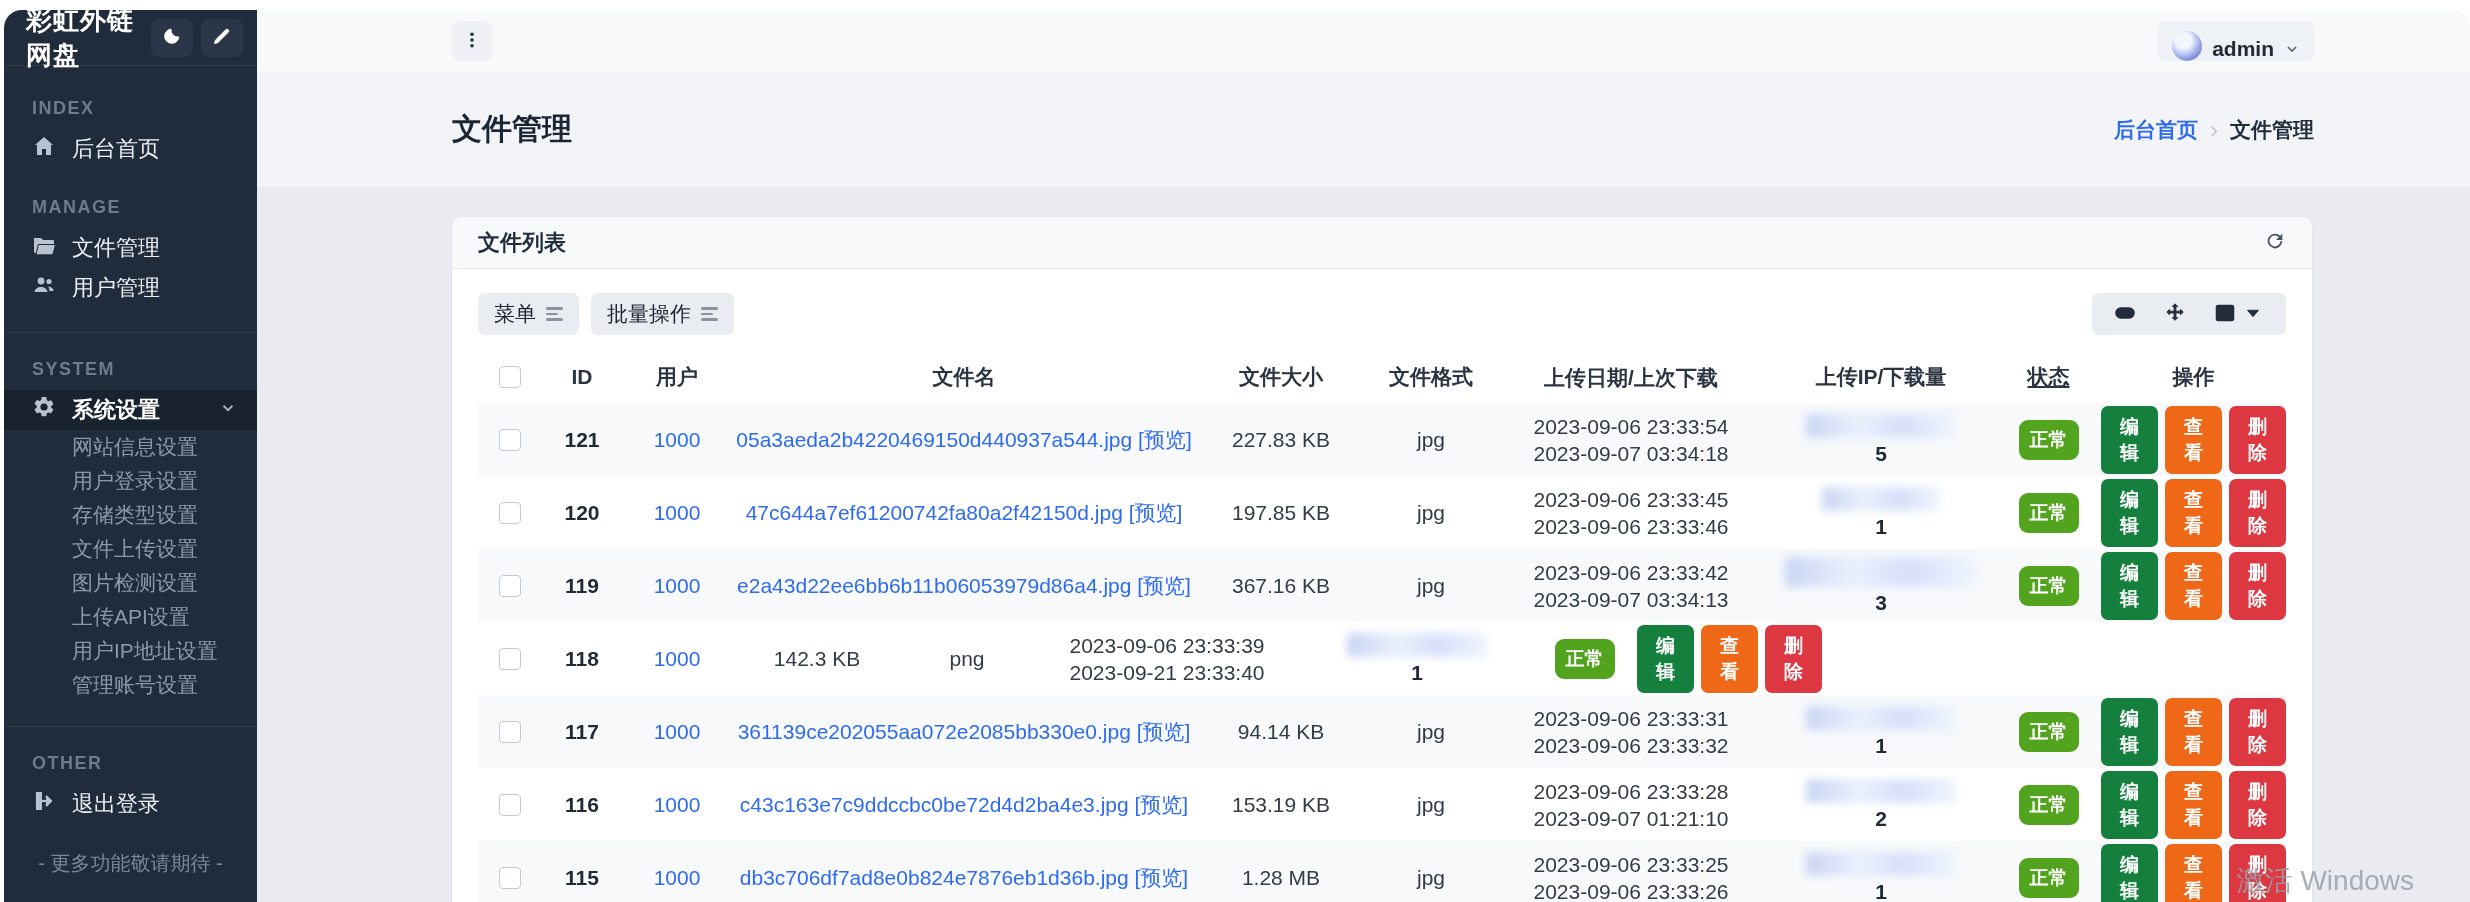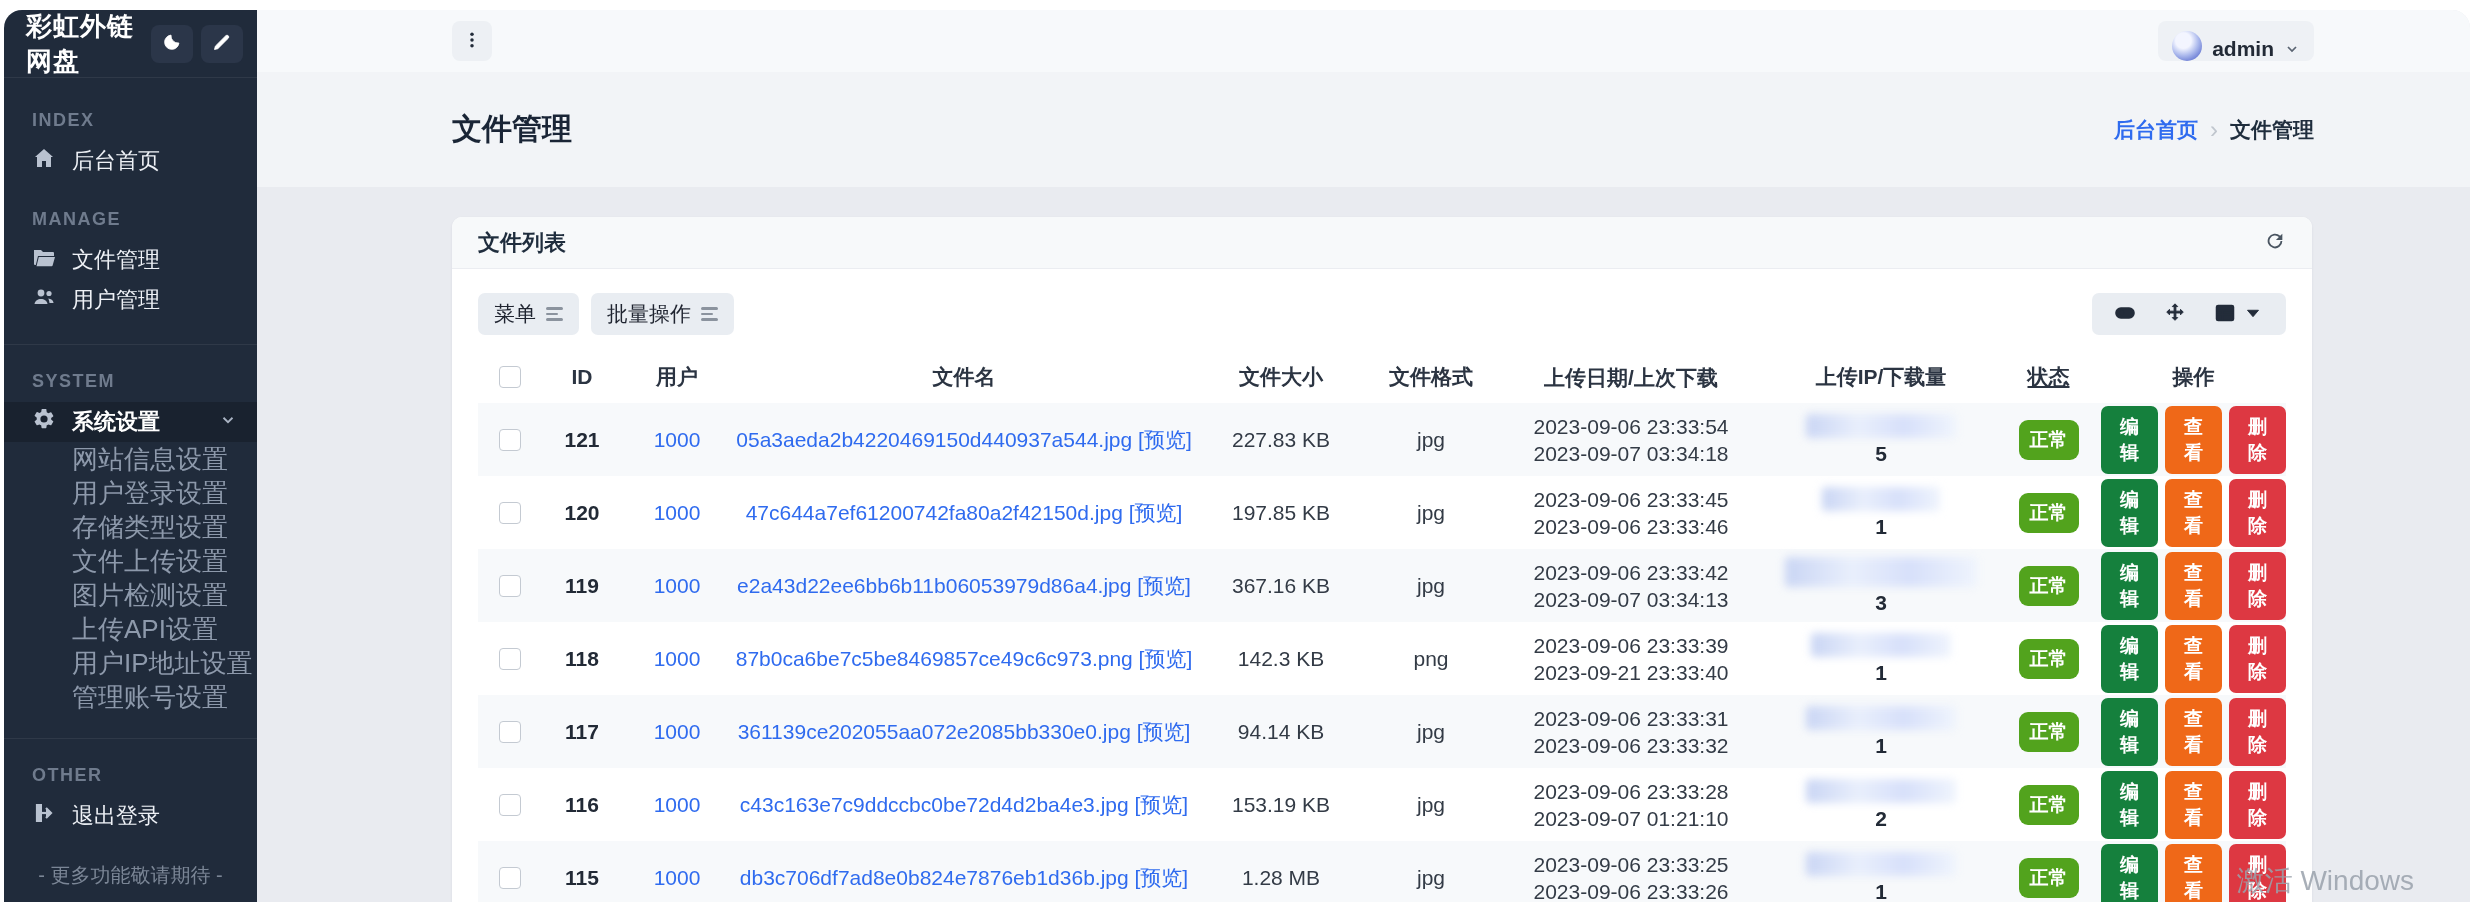--- a/index.html
+++ b/index.html
@@ -3,39 +3,39 @@
 <meta charset="utf-8">
 <style>
   * { box-sizing: border-box; margin: 0; padding: 0; }
   html,body { width:2470px; height:902px; overflow:hidden; background:#fff;
     font-family:"Liberation Sans", sans-serif; color:#333b46; }
   .stage { position:absolute; top:10px; left:4px; right:0; bottom:0;
     display:flex; border-radius:18px 18px 0 0; overflow:hidden; background:#e9ebf0; }
 
   
   .sidebar { width:253px; min-width:253px; background:#202b3b; color:#e8edf4; display:flex; flex-direction:column; }
-  .sidebar-header { height:68px; display:flex; align-items:center; padding:0 14px 0 22px;
+  .sidebar-header { height:56px; display:flex; align-items:center; padding:0 14px 0 22px;
     border-bottom:1px solid rgba(255,255,255,.07); }
   .logo { font-size:26px; font-weight:700; letter-spacing:1px; color:#fff; flex:1; }
   .icon-btn { width:42px; height:38px; border:none; border-radius:8px; background:#2b3649;
     display:flex; align-items:center; justify-content:center; margin-left:8px; cursor:pointer; }
   .icon-btn svg { width:20px; height:20px; fill:#fff; stroke:#fff; }
   .nav { flex:1; padding-top:4px; overflow:hidden; }
   .section-label { font-size:18px; font-weight:700; letter-spacing:1.5px; color:#6f7b8d;
     padding:0 0 0 28px; margin:28px 0 10px 0; }
   .section.bordered { border-top:1px solid rgba(255,255,255,.07); margin-top:24px; }
   .section.bordered .section-label { margin-top:26px; }
   .menu-item { height:40px; display:flex; align-items:center; gap:16px; padding:0 20px 0 28px;
     font-size:22px; color:#eef1f6; cursor:pointer; }
   .menu-item svg { width:24px; height:24px; fill:#b9c2d0; flex:0 0 auto; }
   .menu-item.active { background:#19222f; }
   .menu-item .grow { flex:1; }
   .menu-item .chev svg { width:18px; height:18px; fill:none; stroke:#aab4c4; stroke-width:2.4; }
   .submenu .menu-sub { height:34px; display:flex; align-items:center; padding-left:68px;
-    font-size:26px; color:#8d99ab; cursor:pointer; }
+    font-size:21px; color:#8d99ab; cursor:pointer; }
   .sidebar-note { font-size:20px; color:#7b8696; text-align:center; padding:26px 0 30px 0; }
 
   
   .main { flex:1; display:flex; flex-direction:column; position:relative; }
   .container { width:1862px; margin-left:195px; }
   .navbar { height:62px; background:#f7f9fb; }
   .navbar .container { height:100%; display:flex; align-items:center; justify-content:space-between; }
   .kebab-btn { width:40px; height:40px; border:none; border-radius:8px; background:#edf0f4;
     display:flex; align-items:center; justify-content:center; cursor:pointer; }
   .kebab-btn svg { width:20px; height:20px; fill:#232c3a; }
@@ -429,24 +429,20 @@
       </div>
     </div>
   </div>
 
   <div class="tr">
     <div class="td col-check">
                       <span class="checkbox"></span>
                     </div>
     <div class="td col-id cell-id">118</div>
     <div class="td col-user"><a class="link">1000</a></div>
-    <div class="td col-name">
-      <a class="link">87b0ca6be7c5be8469857ce49c6c973.png</a>
-      <a class="link">[预览]</a>
-    </div>
     <div class="td col-size">142.3 KB</div>
     <div class="td col-format">png</div>
     <div class="td col-date">
       <div>2023-09-06 23:33:39</div>
       <div>2023-09-21 23:33:40</div>
     </div>
     <div class="td col-ip">
       <div class="ip-blob"></div>
       <div class="dl-count">1</div>
     </div>

